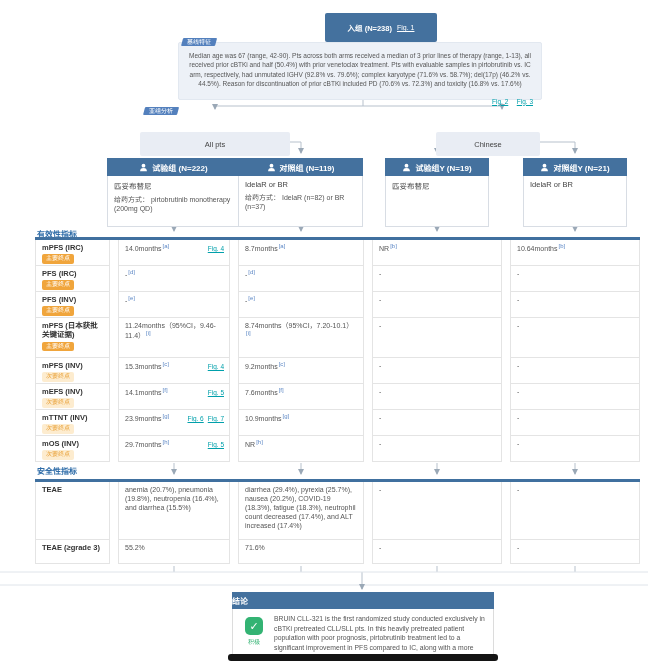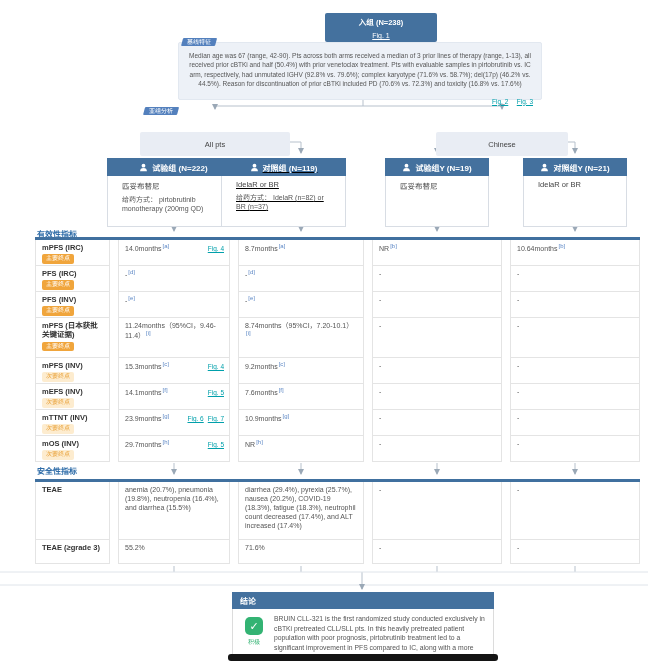--- a/index.html
+++ b/index.html
@@ -2,61 +2,61 @@
 <html lang="zh-CN"><head>
 <meta charset="utf-8">
 <style>
   html,body{margin:0;padding:0;background:#fff;}
   #stage{position:relative;width:648px;height:661px;background:#fff;overflow:hidden;
          font-family:"Liberation Sans","DejaVu Sans",sans-serif;}
   .wires{position:absolute;left:0;top:0;pointer-events:none;}
   
   .enroll{position:absolute;left:325px;top:13px;width:112px;height:29px;background:#44719e;
           border-radius:2px;color:#fff;display:flex;align-items:center;justify-content:center;
-          gap:5px;font-size:7.5px;font-weight:bold;flex-direction:column;}
+          gap:5px;font-size:7.5px;font-weight:bold;}
   .figw{color:#fff;text-decoration:underline;font-weight:normal;font-size:7px;cursor:pointer;}
   
   .bl{position:absolute;left:178px;top:42px;width:364px;height:58px;background:#edf1f7;
       border:1px solid #e2e8f0;border-radius:2px;box-sizing:border-box;padding:8px 8px 2px;}
   .bl .txt{font-size:6.5px;line-height:1.45;color:#555;text-align:center;}
   .bl .links{text-align:right;margin-top:1px;}
   a.fig{color:#00a0ab;font-size:6.5px;text-decoration:underline;margin-left:4px;cursor:pointer;}
   .tag{position:absolute;background:#5380bd;color:#fff;font-size:6px;line-height:1.4;
        padding:0 5px;transform:skewX(-15deg);border-radius:1px;z-index:3;}
   .tag>span{display:inline-block;transform:skewX(15deg);}
   
   .cohort{position:absolute;top:112px;height:24px;background:#e9edf4;border-radius:2px;
           display:flex;align-items:center;justify-content:center;font-size:7.5px;color:#444;margin-top:20px;}
   
   .gcard{position:absolute;top:158px;}
   .ghead{height:18px;background:#44719e;color:#fff;font-size:8px;font-weight:bold;
          display:flex;align-items:center;justify-content:center;gap:4px;}
   .gbody{background:#fff;border:1px solid #d8dde4;border-top:none;height:42px;
-         padding:4px 14px;font-size:7.5px;color:#444;box-sizing:content-box;}
+         padding:4px 6px;font-size:7.5px;color:#444;box-sizing:content-box;}
   .gbody .l1{margin-bottom:4px;}
   .gbody .l2{font-size:7px;color:#555;line-height:1.35;}
   
   .sec{position:absolute;font-size:8px;font-weight:bold;color:#2e6ca8;}
   .bluebar{position:absolute;left:35px;width:605px;height:3px;background:#40709f;}
   .grid{position:absolute;left:35px;display:grid;column-gap:8px;
         grid-template-columns:75px 112px 126px 130px 130px;}
   .etable{top:240px;grid-template-rows:26px 26px 26px 40px 26px 26px 26px 26px;}
   .stable{top:482px;grid-template-rows:58px 24px;}
   .tc{border:1px solid #e4e4e4;border-top:none;background:#fff;padding:3px 6px 2px;
       font-size:7px;color:#555;line-height:1.3;overflow:hidden;position:relative;}
   .sup{color:#5c87c5;font-size:6px;vertical-align:super;margin-left:1px;}
   .figs{position:absolute;right:5px;top:4px;}
   .lab{font-size:7.5px;color:#333;font-weight:bold;line-height:1.25;}
   .badge{display:inline-block;font-size:6px;padding:1px 4px;border-radius:2px;margin-top:2px;line-height:1.2;}
   .bp{background:#f0a53c;color:#fff;}
   .bs{background:#fdeccf;color:#eaa43e;}
   
   .concl{position:absolute;left:232px;top:592px;width:262px;}
   .chead{height:17px;background:#44719e;color:#fff;font-size:8px;font-weight:bold;
-         display:flex;align-items:center;padding-left:8px;}
+         display:flex;align-items:center;padding-left:0;}
   .cbody{background:#fff;border:1px solid #dcdcdc;border-top:none;display:flex;padding:5px 6px;gap:5px;}
   .sealwrap{width:30px;text-align:center;}
   .seal{width:18px;height:18px;margin:3px auto 2px;background:#33b373;border-radius:5px;
         color:#fff;font-size:11px;font-weight:bold;display:flex;align-items:center;justify-content:center;}
   .seallab{font-size:6px;color:#33b373;}
   .ctext{flex:1;font-size:6.8px;line-height:1.42;color:#555;}
   .bbar{position:absolute;left:228px;top:654px;width:270px;height:7px;background:#141414;border-radius:3px;}
 </style>
 </head>
 <body>
@@ -100,38 +100,38 @@
     <div class="links">
       <a class="fig">Fig. 2</a>
       <a class="fig">Fig. 3</a>
     </div>
   </div>
 
   <div class="tag" style="left:144px;top:107px;"><span>亚组分析</span></div>
   <div class="cohort" style="left:140px;width:150px;">
       <span>All pts</span>
     </div>
-  <div class="cohort" style="left:436px;width:132px;">
+  <div class="cohort" style="left:436px;width:104px;">
       <span>Chinese</span>
     </div>
 
   <div class="gcard" style="left:107px;width:133px;">
     <div class="ghead">
       <svg width="9" height="9" viewBox="0 0 10 10">
           <circle cx="5" cy="3" r="2.1" fill="#fff"></circle>
           <path d="M1.2 9.3a3.8 3.8 0 0 1 7.6 0z" fill="#fff"></path>
         </svg>
       <span>试验组 (N=222)</span>
     </div>
     <div class="gbody">
       <div class="l1">匹妥布替尼</div>
       <div class="l2">给药方式： pirtobrutinib monotherapy (200mg QD)</div>
     </div>
   </div>
-  <div class="gcard" style="left:221px;width:125px;text-decoration:underline;">
+  <div class="gcard" style="left:238px;width:125px;">
     <div class="ghead">
       <svg width="9" height="9" viewBox="0 0 10 10">
           <circle cx="5" cy="3" r="2.1" fill="#fff"></circle>
           <path d="M1.2 9.3a3.8 3.8 0 0 1 7.6 0z" fill="#fff"></path>
         </svg>
       <span>对照组 (N=119)</span>
     </div>
     <div class="gbody">
       <div class="l1">IdelaR or BR</div>
       <div class="l2">给药方式： IdelaR (n=82) or BR (n=37)</div>

